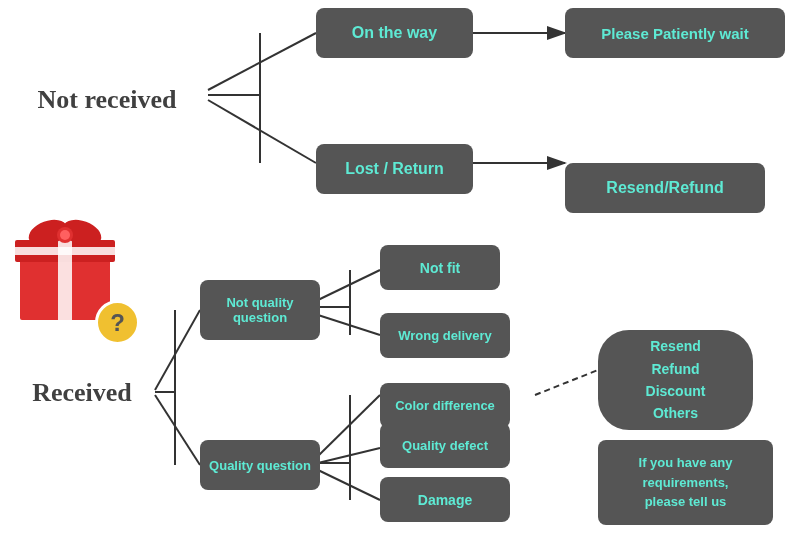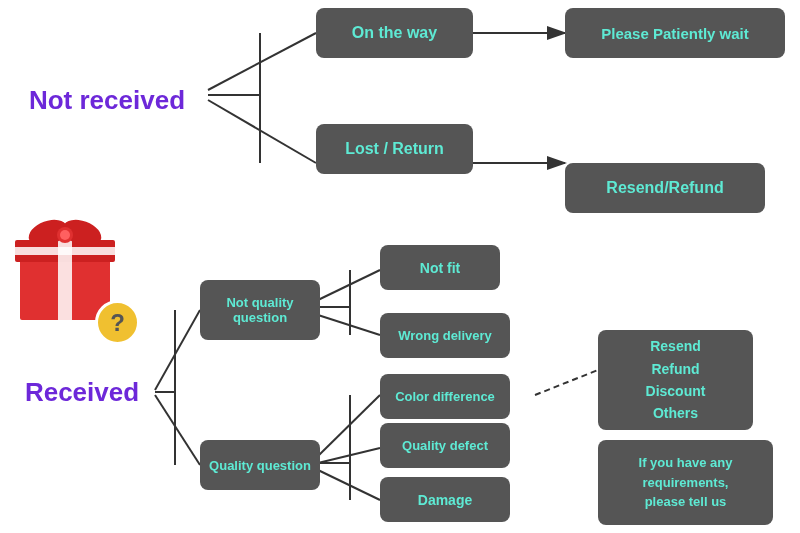--- a/index.html
+++ b/index.html
@@ -26,24 +26,25 @@
       align-items: center;
       justify-content: center;
       text-align: center;
       font-weight: bold;
       color: #5eead4;
       background: #555555;
     }
 
     .node-large {
       background: transparent;
-      color: #6d28d9;
+      color: #404040;
       font-size: 28px;
       font-weight: 900;
       border: none;
+      font-family: Liberation Serif, serif;
     }
 
     
     .connectors {
       position: absolute;
       top: 0;
       left: 0;
       width: 800px;
       height: 533px;
       pointer-events: none;
@@ -131,21 +132,21 @@
   </div>
 
   <div class="node" style="left:316px; top:8px; width:157px; height:50px; font-size:16px;">
     <span>On the way</span>
   </div>
 
   <div class="node" style="left:565px; top:8px; width:220px; height:50px; font-size:15px;">
     <span>Please Patiently wait</span>
   </div>
 
-  <div class="node" style="left:316px; top:124px; width:157px; height:50px; font-size:16px;">
+  <div class="node" style="left:316px; top:144px; width:157px; height:50px; font-size:16px;">
     <span>Lost / Return</span>
   </div>
 
   <div class="node" style="left:565px; top:138px; width:200px; height:50px; font-size:16px;margin-top:25px;">
     <span>Resend/Refund</span>
   </div>
 
   <div class="gift-box" style="position:absolute; left:10px; top:205px;">
     <svg viewBox="0 0 110 120" width="110" height="120">
 
@@ -185,33 +186,33 @@
   </div>
 
   <div class="node" style="left:380px; top:245px; width:120px; height:45px; font-size:14px;">
     <span>Not fit</span>
   </div>
 
   <div class="node" style="left:380px; top:313px; width:130px; height:45px; font-size:13px;">
     <span>Wrong delivery</span>
   </div>
 
-  <div class="node" style="left:380px; top:374px; width:130px; height:45px; font-size:13px;">
+  <div class="node" style="left:380px; top:383px; width:130px; height:45px; font-size:13px;">
     <span>Color difference</span>
   </div>
 
   <div class="node" style="left:380px; top:477px; width:130px; height:45px; font-size:14px;">
     <span>Damage</span>
   </div>
 
   <div class="node" style="left:380px; top:423px; width:130px; height:45px; font-size:13px;">
     <span>Quality defect</span>
   </div>
 
-  <div class="node" style="left:598px; top:330px; width:155px; height:100px; font-size:14px; white-space:pre-line; line-height:1.6;">
+  <div class="node" style="left:598px; top:330px; width:155px; height:100px; font-size:14px; white-space:pre-line; line-height:1.6;border-radius:31px;">
     <span style="white-space:pre-line;">Resend
 Refund
 Discount
 Others</span>
   </div>
 
   <div class="node" style="left:598px; top:440px; width:175px; height:85px; font-size:13px; white-space:pre-line; line-height:1.5;">
     <span style="white-space:pre-line;">If you have any
 requirements,
 please tell us</span>

